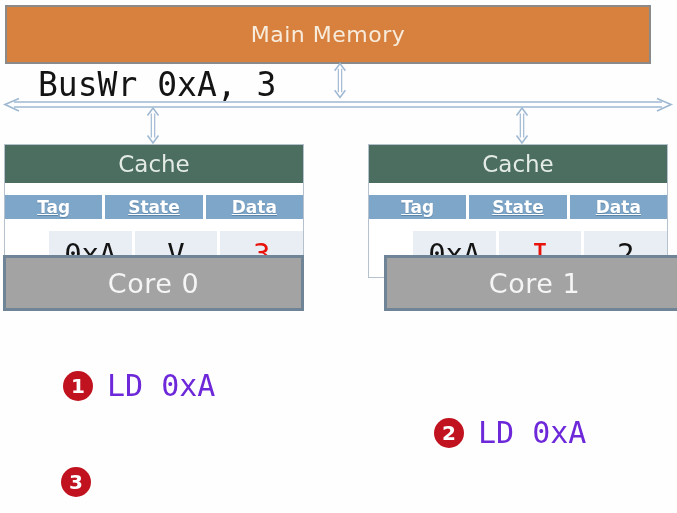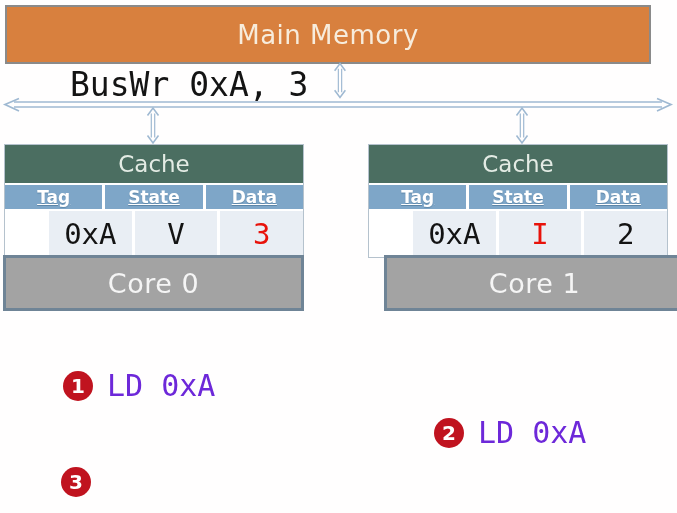--- a/index.html
+++ b/index.html
@@ -2,33 +2,33 @@
 <html><head>
 <meta charset="utf-8">
 <style>
   html,body{margin:0;padding:0;background:#ffffff;}
   #stage{position:relative;width:677px;height:513px;background:#fffefe;overflow:hidden;
          font-family:"DejaVu Sans", sans-serif;}
 
   
   .memory{position:absolute;left:5px;top:5px;width:646px;height:59px;box-sizing:border-box;
           background:#d8803e;border:2px solid #8a8a8a;display:flex;align-items:center;justify-content:center;}
-  .memory-label{color:#f7ecdc;font-size:26px;letter-spacing:0.5px;}
+  .memory-label{color:#f7ecdc;font-size:22px;letter-spacing:0.5px;}
 
   
   .bus-label{position:absolute;left:38px;top:68px;font-family:"DejaVu Sans Mono", monospace;
-             font-size:33px;line-height:33px;color:#141414;white-space:pre;margin-left:32px;}
+             font-size:33px;line-height:33px;color:#141414;white-space:pre;}
 
   
   .bus-svg{position:absolute;left:2px;top:97px;}
   .vconn{position:absolute;}
 
   
   .cache{position:absolute;width:300px;box-sizing:border-box;border:1px solid #b5c2cd;
-         background:#ffffff;display:flex;flex-direction:column;gap:2px;}
+         background:#ffffff;display:flex;flex-direction:column;gap:12px;}
   .cache-title{height:38px;background:#4b6e61;color:#e3ebe4;font-size:23px;
                display:flex;align-items:center;justify-content:center;}
   .cache-cols{display:flex;gap:3px;height:24px;}
   .cache-cols .col{flex:1;background:#7ea6c8;color:#ffffff;font-weight:bold;font-size:17px;
                    display:flex;align-items:center;justify-content:center;text-shadow:0 1px 1px #5d86a8;text-decoration:underline;}
   .cache-row{display:flex;gap:3px;height:46px;margin-left:44px;}
   .cache-row .cell{flex:1;background:#e9eef4;font-family:"DejaVu Sans Mono", monospace;
                    font-size:29px;display:flex;align-items:center;justify-content:center;}
 
   

